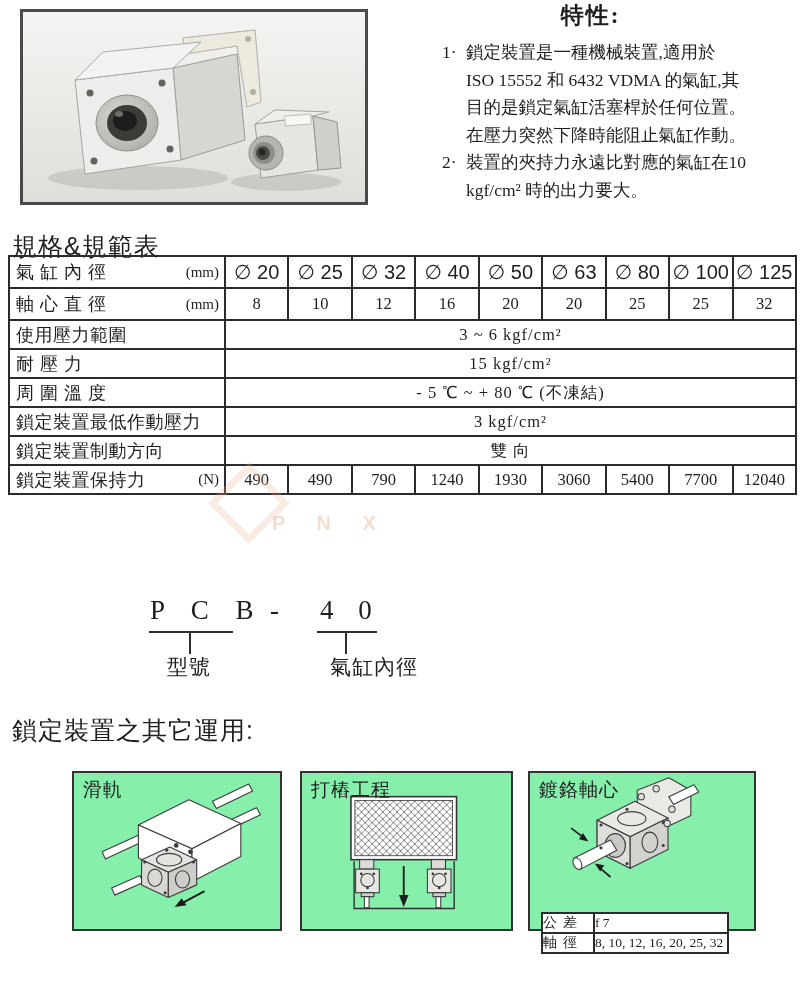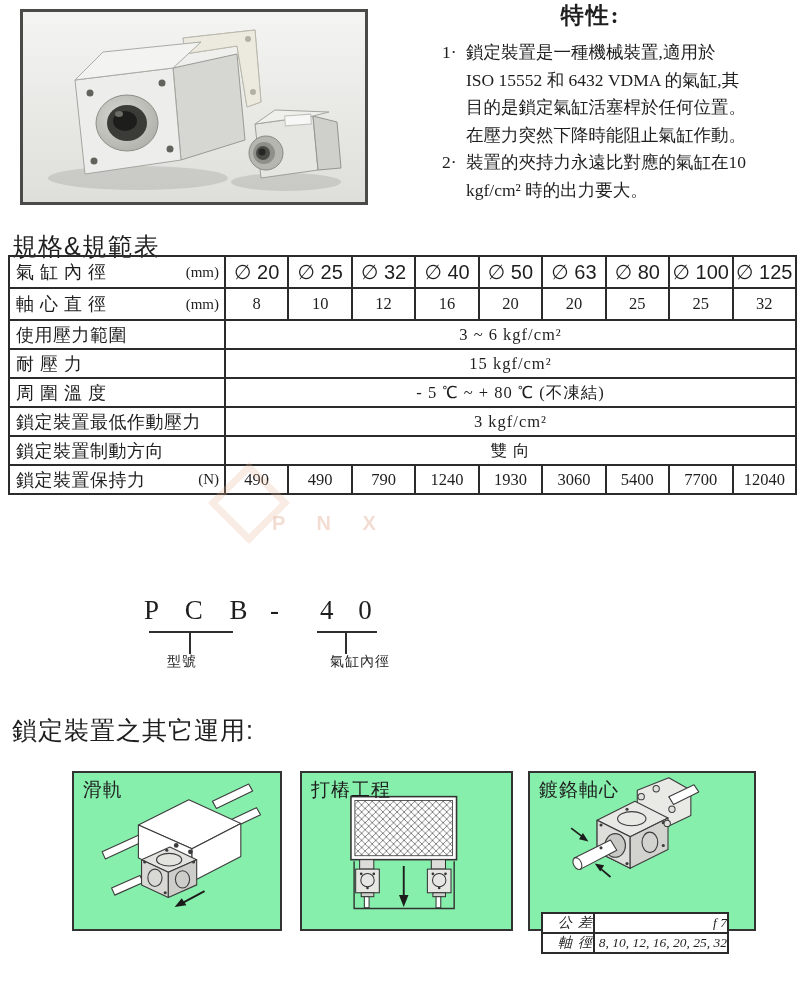--- a/index.html
+++ b/index.html
@@ -42,49 +42,49 @@
   .val-num{font-size:16.5px;font-family:"Liberation Serif",serif;}
   .val-merged{font-size:16.5px;font-family:"Liberation Serif",serif;letter-spacing:1px;}
 
   
   .wm-mark{position:absolute;left:220px;top:474px;width:44px;height:44px;
            border:7px solid rgba(232,178,150,0.25);transform:rotate(45deg);}
   .wm-text{position:absolute;left:272px;top:512px;font-size:20px;letter-spacing:13px;
            color:rgba(222,158,128,0.35);font-weight:600;}
 
   
-  .code-model{position:absolute;left:144px;top:595px;font-family:"Liberation Serif",serif;
+  .code-model{position:absolute;left:150px;top:595px;font-family:"Liberation Serif",serif;
               font-size:27px;letter-spacing:10px;}
   .code-dash{position:absolute;left:270px;top:595px;font-family:"Liberation Serif",serif;
              font-size:27px;}
   .code-bore{position:absolute;left:320px;top:595px;font-family:"Liberation Serif",serif;
              font-size:27px;letter-spacing:9px;}
   .u-line{position:absolute;border-top:2px solid #2e2e2e;height:0;}
   .u1{left:149px;top:631px;width:84px;}
   .u2{left:317px;top:631px;width:60px;}
   .v-line{position:absolute;border-left:2px solid #2e2e2e;width:0;height:23px;top:631px;}
   .v1{left:189px;}
   .v2{left:345px;}
-  .code-lbl{position:absolute;top:653px;font-size:14px;letter-spacing:1px;}
+  .code-lbl{position:absolute;top:653px;font-size:21px;letter-spacing:1px;}
   .lbl-model{left:167px;}
   .lbl-bore{left:330px;}
 
   
   .app-box{position:absolute;top:771px;height:160px;border:2px solid #333;
            box-sizing:border-box;background:#86efac;}
   .box1{left:72px;width:210px;}
   .box2{left:300px;width:213px;}
   .box3{left:528px;width:228px;padding-left:48px;}
   .app-label{position:absolute;left:9px;top:4px;font-size:19px;letter-spacing:1px;z-index:2;}
   .app-box svg{position:absolute;left:0;top:0;width:100%;height:100%;}
 
   .mini-table{position:absolute;left:11px;top:139px;width:188px;border-collapse:collapse;
               table-layout:fixed;z-index:2;background:#fff;}
-  .mini-table td{border:2px solid #2b2b2b;height:18px;text-align:right;padding:0;
-                 white-space:nowrap;overflow:hidden;font-style:italic;}
+  .mini-table td{border:2px solid #2b2b2b;height:18px;text-align:left;padding:0;
+                 white-space:nowrap;overflow:hidden;}
   .mini-k{font-size:14px;letter-spacing:1px;}
   .mini-v{font-family:"Liberation Serif",serif;font-size:13.5px;}
 </style>
 </head>
 <body>
 
 <div class="page">
 
   <div class="photo-frame">
     <svg viewBox="0 0 342 190">

